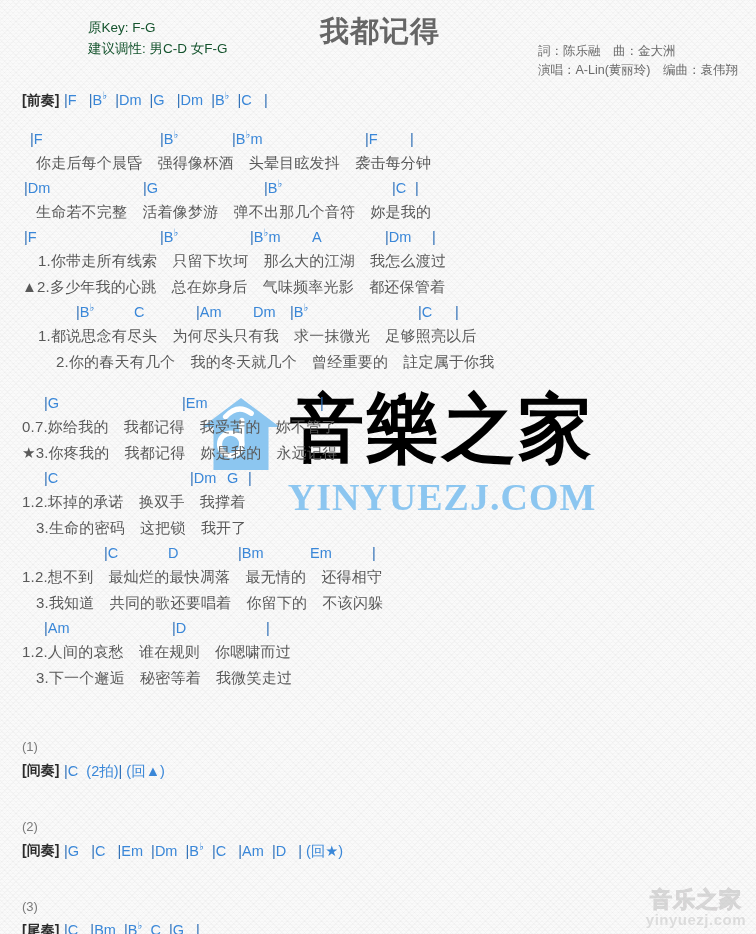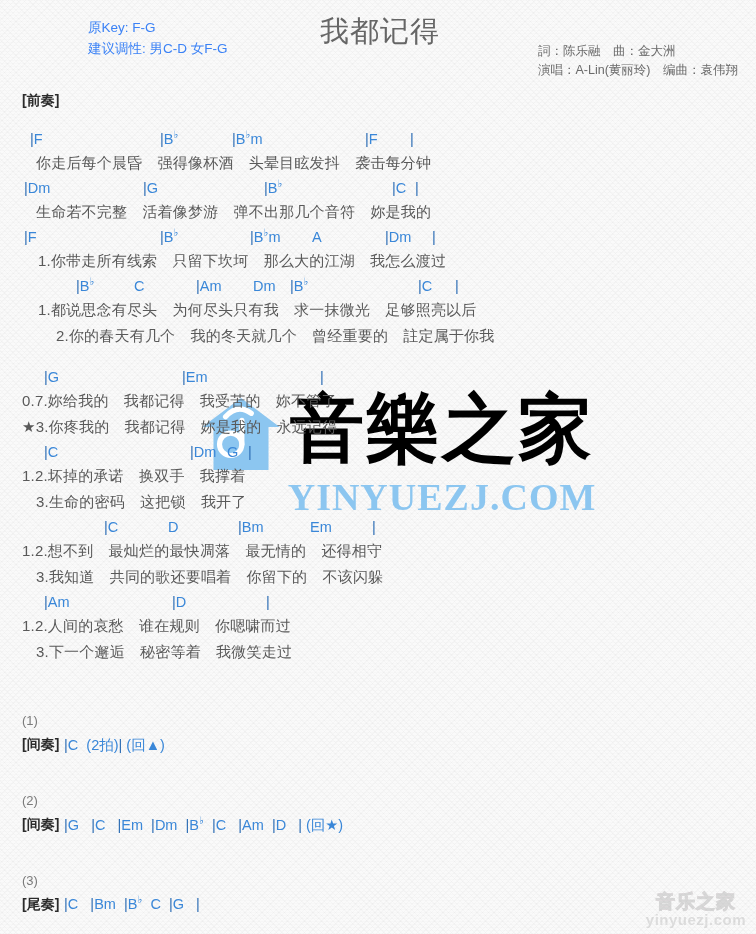--- a/index.html
+++ b/index.html
@@ -65,21 +65,21 @@
     position: absolute;
     right: 10px;
     bottom: 6px;
     text-align: center;
     pointer-events: none;
     user-select: none;
     z-index: 0;
     opacity: 0.42;
   }
   .wm-corner-big {
-    font-size: 19px;
+    font-size: 22px;
     font-weight: bold;
     color: #be185d;
     -webkit-text-stroke: 1px #aaaaaa;
     letter-spacing: 1px;
     line-height: 1.05;
   }
   .wm-corner-url {
     font-size: 15px;
     font-weight: bold;
     color: #b8b8b8;
@@ -97,33 +97,34 @@
 
   .header {
     position: relative;
     height: 92px;
   }
   .keyinfo {
     position: absolute;
     left: 88px;
     top: 18px;
     font-size: 13.5px;
-    color: #3b82f6;
+    color: #14532d;
     line-height: 1.55;
     white-space: nowrap;
   }
   .song-title {
     position: absolute;
     left: 4px;
     right: 0;
     top: 12px;
     text-align: center;
     font-size: 29px;
     color: #666666;
     letter-spacing: 1px;
+    font-weight: bold;
   }
   .credits {
     position: absolute;
     right: 18px;
     top: 42px;
     font-size: 12.5px;
     color: #6a6a6a;
     line-height: 1.55;
     text-align: left;
     white-space: nowrap;
@@ -211,28 +212,29 @@
       <div>建议调性: 男C-D 女F-G</div>
     </div>
     <div class="song-title">我都记得</div>
     <div class="credits">
       <div>詞：陈乐融　曲：金大洲</div>
       <div>演唱：A-Lin(黄丽玲)　编曲：袁伟翔</div>
     </div>
   </div>
 
   <div class="block" id="body-block">
-      <div class="gline"><span class="cell secmark" style="left: 22px;">[前奏]</span></div>
+      <div class="gline"><span class="cell secmark" style="left: 22px;">[前奏]</span><span class="cell chord" style="left: 64px;"><span class="bar">|</span>F   <span class="bar">|</span>B<sup>♭</sup>  <span class="bar">|</span>Dm  <span class="bar">|</span>G   <span class="bar">|</span>Dm  <span class="bar">|</span>B<sup>♭</sup>  <span class="bar">|</span>C   <span class="bar">|</span></span></div>
       <div class="spacer"></div>
       <div class="gline"><span class="cell chord" style="left: 30px;"><span class="bar">|</span>F</span><span class="cell chord" style="left: 160px;"><span class="bar">|</span>B<sup>♭</sup></span><span class="cell chord" style="left: 232px;"><span class="bar">|</span>B<sup>♭</sup>m</span><span class="cell chord" style="left: 365px;"><span class="bar">|</span>F</span><span class="cell chord" style="left: 410px;"><span class="bar">|</span></span></div>
       <div class="gline lyr"><span class="cell lyric" style="left: 36px;">你走后每个晨昏　强得像杯酒　头晕目眩发抖　袭击每分钟</span></div>
       <div class="gline"><span class="cell chord" style="left: 24px;"><span class="bar">|</span>Dm</span><span class="cell chord" style="left: 143px;"><span class="bar">|</span>G</span><span class="cell chord" style="left: 264px;"><span class="bar">|</span>B<sup>♭</sup></span><span class="cell chord" style="left: 392px;"><span class="bar">|</span>C</span><span class="cell chord" style="left: 415px;"><span class="bar">|</span></span></div>
       <div class="gline lyr"><span class="cell lyric" style="left: 36px;">生命若不完整　活着像梦游　弹不出那几个音符　妳是我的</span></div>
       <div class="gline"><span class="cell chord" style="left: 24px;"><span class="bar">|</span>F</span><span class="cell chord" style="left: 160px;"><span class="bar">|</span>B<sup>♭</sup></span><span class="cell chord" style="left: 250px;"><span class="bar">|</span>B<sup>♭</sup>m</span><span class="cell chord" style="left: 312px;">A</span><span class="cell chord" style="left: 385px;"><span class="bar">|</span>Dm</span><span class="cell chord" style="left: 432px;"><span class="bar">|</span></span></div>
       <div class="gline lyr"><span class="cell lyric" style="left: 38px;">1.你带走所有线索　只留下坎坷　那么大的江湖　我怎么渡过</span></div>
+      <div class="gline lyr"><span class="cell lyric" style="left: 22px;">▲2.多少年我的心跳　总在妳身后　气味频率光影　都还保管着</span></div>
       <div class="gline"><span class="cell chord" style="left: 76px;"><span class="bar">|</span>B<sup>♭</sup></span><span class="cell chord" style="left: 134px;">C</span><span class="cell chord" style="left: 196px;"><span class="bar">|</span>Am</span><span class="cell chord" style="left: 253px;">Dm</span><span class="cell chord" style="left: 290px;"><span class="bar">|</span>B<sup>♭</sup></span><span class="cell chord" style="left: 418px;"><span class="bar">|</span>C</span><span class="cell chord" style="left: 455px;"><span class="bar">|</span></span></div>
       <div class="gline lyr"><span class="cell lyric" style="left: 38px;">1.都说思念有尽头　为何尽头只有我　求一抹微光　足够照亮以后</span></div>
       <div class="gline lyr"><span class="cell lyric" style="left: 56px;">2.你的春天有几个　我的冬天就几个　曾经重要的　註定属于你我</span></div>
       <div class="spacer"></div>
       <div class="gline"><span class="cell chord" style="left: 44px;"><span class="bar">|</span>G</span><span class="cell chord" style="left: 182px;"><span class="bar">|</span>Em</span><span class="cell chord" style="left: 320px;"><span class="bar">|</span></span></div>
       <div class="gline lyr"><span class="cell lyric" style="left: 22px;">0.7.妳给我的　我都记得　我受苦的　妳不管了</span></div>
       <div class="gline lyr"><span class="cell lyric" style="left: 22px;">★3.你疼我的　我都记得　妳是我的　永远记得</span></div>
       <div class="gline"><span class="cell chord" style="left: 44px;"><span class="bar">|</span>C</span><span class="cell chord" style="left: 190px;"><span class="bar">|</span>Dm</span><span class="cell chord" style="left: 227px;">G</span><span class="cell chord" style="left: 248px;"><span class="bar">|</span></span></div>
       <div class="gline lyr"><span class="cell lyric" style="left: 22px;">1.2.坏掉的承诺　换双手　我撑着</span></div>
       <div class="gline lyr"><span class="cell lyric" style="left: 36px;">3.生命的密码　这把锁　我开了</span></div>

